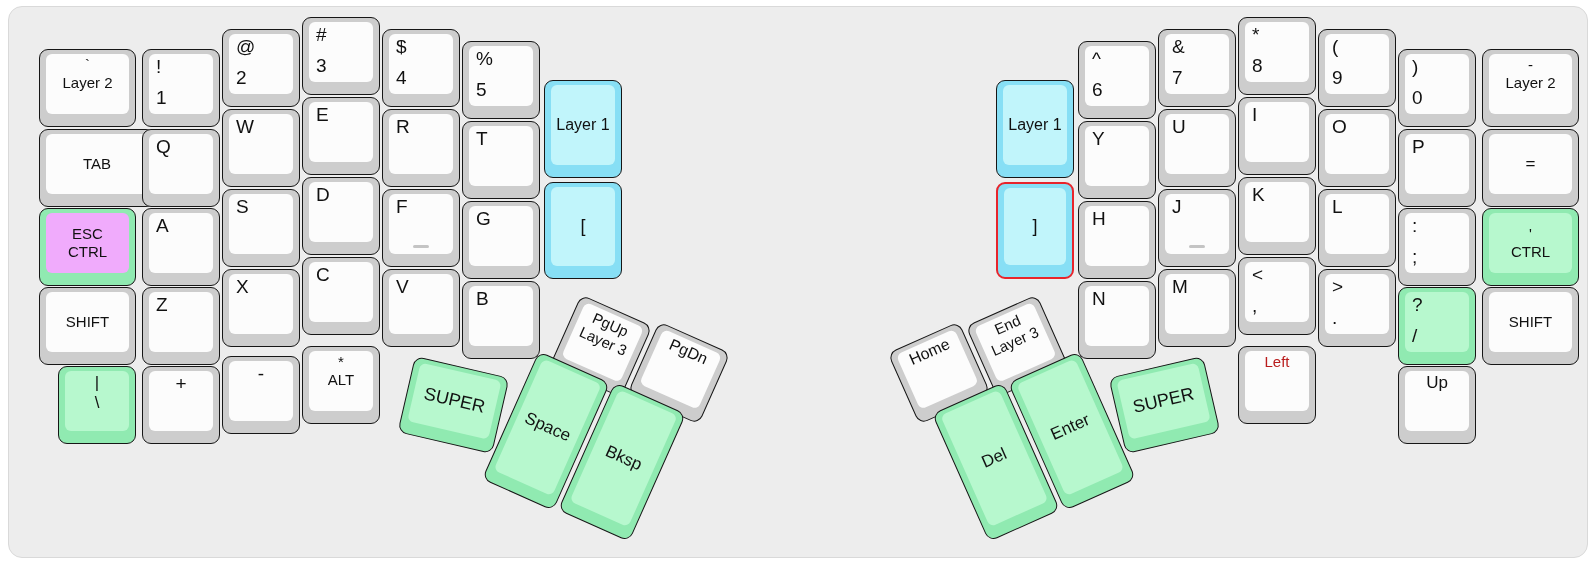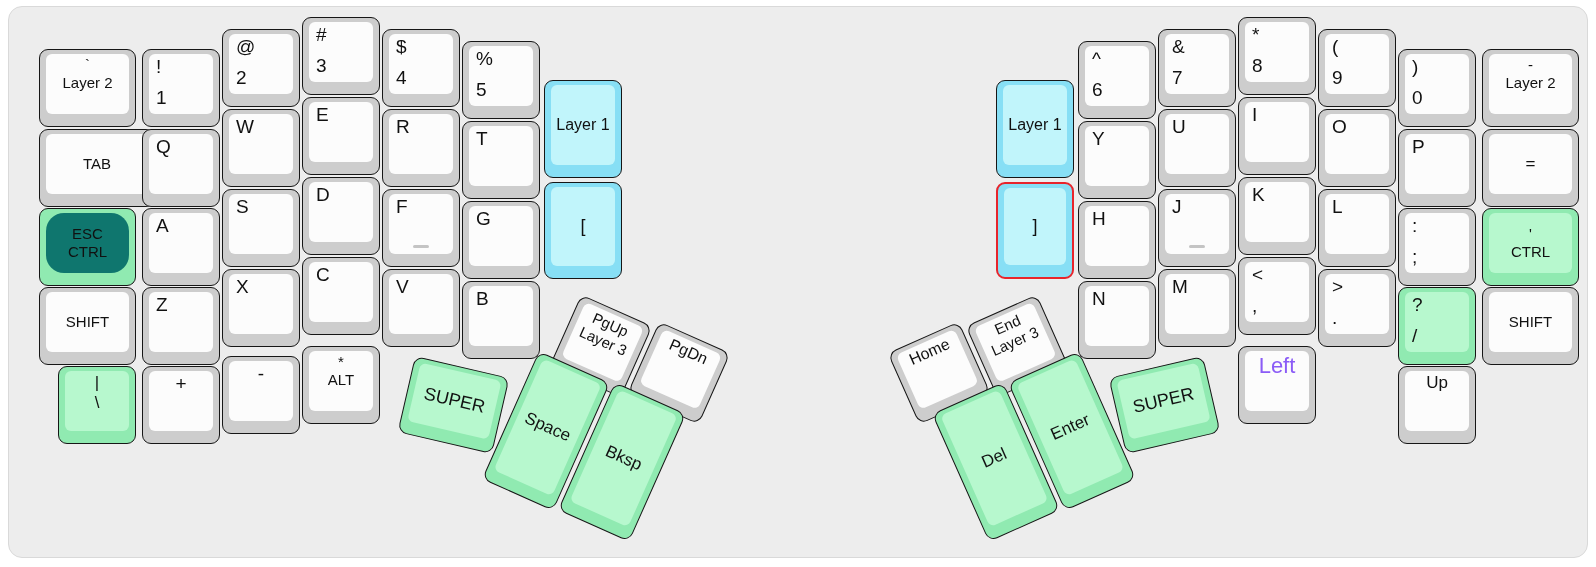--- a/index.html
+++ b/index.html
@@ -43,21 +43,21 @@
         <span class="line">`</span>
         <span class="line">Layer 2</span>
       </div>
     </div>
     <div class="key" style="left: 30px; top: 122px; width: 116px; height: 78px; background: rgb(205, 205, 205); border-color: rgb(22, 22, 22);">
       <div class="key-top al-center va-center" style="background: rgb(252, 252, 252); font-size: 15px; color: rgb(17, 17, 17);">
         <span class="line">TAB</span>
       </div>
     </div>
     <div class="key" style="left: 30px; top: 201px; width: 97px; height: 78px; background: rgb(144, 234, 177); border-color: rgb(22, 22, 22);">
-      <div class="key-top al-center va-center" style="background: #0f766e; font-size: 15px; color: rgb(17, 17, 17); border-radius: 18px;">
+      <div class="key-top al-center va-center" style="background: #f0abfc; font-size: 15px; color: rgb(17, 17, 17);">
         <span class="line">ESC</span>
         <span class="line">CTRL</span>
       </div>
     </div>
     <div class="key" style="left: 30px; top: 280px; width: 97px; height: 78px; background: rgb(205, 205, 205); border-color: rgb(22, 22, 22);">
       <div class="key-top al-center va-center" style="background: rgb(252, 252, 252); font-size: 15px; color: rgb(17, 17, 17);">
         <span class="line">SHIFT</span>
       </div>
     </div>
     <div class="key" style="left: 49px; top: 359px; width: 78px; height: 78px; background: rgb(144, 234, 177); border-color: rgb(22, 22, 22);">
@@ -293,21 +293,21 @@
         <span class="line">K</span>
       </div>
     </div>
     <div class="key" style="left: 1229px; top: 250px; width: 78px; height: 78px; background: rgb(205, 205, 205); border-color: rgb(22, 22, 22);">
       <div class="key-top al-left va-between" style="background: rgb(252, 252, 252); font-size: 19px; color: rgb(17, 17, 17);">
         <span class="line">&lt;</span>
         <span class="line">,</span>
       </div>
     </div>
     <div class="key" style="left: 1229px; top: 339px; width: 78px; height: 78px; background: rgb(205, 205, 205); border-color: rgb(22, 22, 22);">
-      <div class="key-top al-center va-top" style="background: rgb(252, 252, 252); font-size: 22px; color: #8b5cf6;">
+      <div class="key-top al-center va-top" style="background: rgb(252, 252, 252); font-size: 15px; color: #b91c1c;">
         <span class="line">Left</span>
       </div>
     </div>
     <div class="key" style="left: 1309px; top: 22px; width: 78px; height: 78px; background: rgb(205, 205, 205); border-color: rgb(22, 22, 22);">
       <div class="key-top al-left va-between" style="background: rgb(252, 252, 252); font-size: 19px; color: rgb(17, 17, 17);">
         <span class="line">(</span>
         <span class="line">9</span>
       </div>
     </div>
     <div class="key" style="left: 1309px; top: 102px; width: 78px; height: 78px; background: rgb(205, 205, 205); border-color: rgb(22, 22, 22);">

